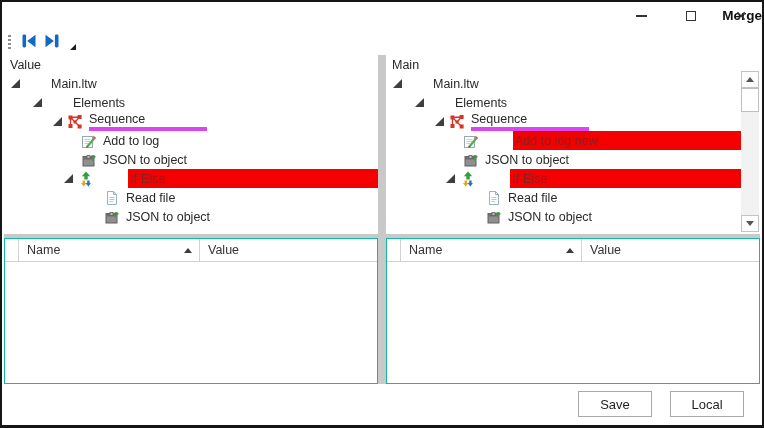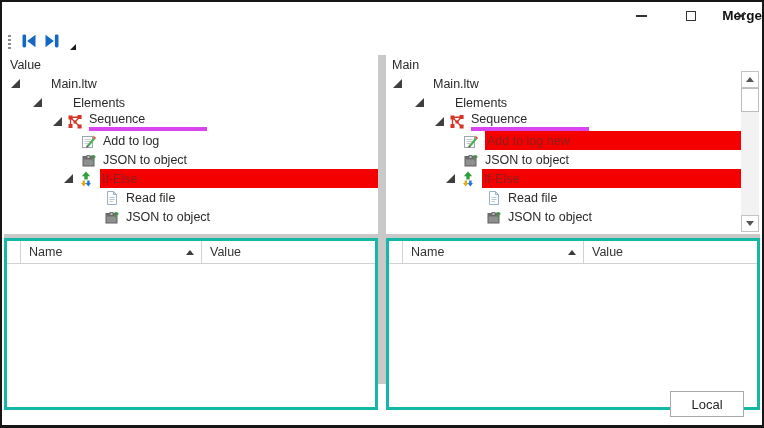--- a/index.html
+++ b/index.html
@@ -46,37 +46,37 @@
   .tree{ width:100%; }
   .pane.right .tree{ padding-right:21px; }
   .trow{ display:flex; align-items:center; height:19px; font-size:12.5px; color:#2a2a2a; }
   .exp{ width:14px; flex:none; display:flex; align-items:center; }
   .exp-tri{ width:0; height:0; border-left:9px solid transparent; border-bottom:9px solid #3f3f3f; }
   .icon-spacer{ width:26px; flex:none; }
   .ticon{ width:16px; height:16px; flex:none; margin-right:6px; }
   .ticon svg{ width:16px; height:16px; display:block; }
   .tlabel{ white-space:nowrap; }
   .tlabel.underline{ display:inline-block; width:118px; border-bottom:4px solid #d946ef; line-height:15px; }
-  .fill-wrap{ flex:1; height:19px; display:flex; align-items:center; padding-left:2px; }
+  .fill-wrap{ flex:1; height:19px; display:flex; align-items:center; padding-left:2px;margin-left:28px; }
   .fill-wrap.red{ background:#f50000; color:#8b1e1e; }
 
   
   .scrollbar{ position:absolute; top:16px; bottom:2px; right:3px; width:18px;
               background:#f2f2f2; display:flex; flex-direction:column; align-items:center; }
   .sb-btn{ width:18px; height:17px; background:#fdfdfd; border:1px solid #c3c3c3;
            display:flex; align-items:center; justify-content:center; flex:none; }
   .sb-up-tri{ width:0; height:0; border-left:4px solid transparent; border-right:4px solid transparent;
               border-bottom:5px solid #555; }
   .sb-down-tri{ width:0; height:0; border-left:4px solid transparent; border-right:4px solid transparent;
                 border-top:5px solid #555; }
   .sb-thumb{ width:18px; height:24px; background:#fff; border:1px solid #bdbdbd; flex:none; }
   .sb-track{ flex:1; }
 
   
-  .ptable{ position:absolute; top:236px; height:172px; background:#fff; border:3px solid #14b8a6; }
+  .ptable{ position:absolute; top:236px; height:146px; background:#fff; border:1px solid #14b8a6; }
   .ptable.left{ left:2px; width:374px; }
   .ptable.right{ left:384px; width:374px; }
   .thead{ height:23px; display:flex; border-bottom:1px solid #d2d2d2; }
   .th{ display:flex; align-items:center; font-size:12.5px; color:#333; padding-left:8px;
        border-right:1px solid #d2d2d2; }
   .th.rowhdr{ width:14px; flex:none; padding:0; }
   .th.name{ width:181px; flex:none; justify-content:space-between; padding-right:7px; }
   .th.value{ flex:1; border-right:none; }
   .sort-tri{ width:0; height:0; border-left:4px solid transparent; border-right:4px solid transparent;
              border-bottom:5px solid #3c3c3c; }
@@ -381,15 +381,16 @@
       <div class="th rowhdr"></div>
       <div class="th name">
         <span>Name</span>
         <span class="sort-tri"></span>
       </div>
       <div class="th value">Value</div>
     </div>
     <div class="tbody"></div>
   </div>
 
+  <button class="btn save">Save</button>
   <button class="btn cancel">Local</button>
 
 </div>
 
 </body></html>

